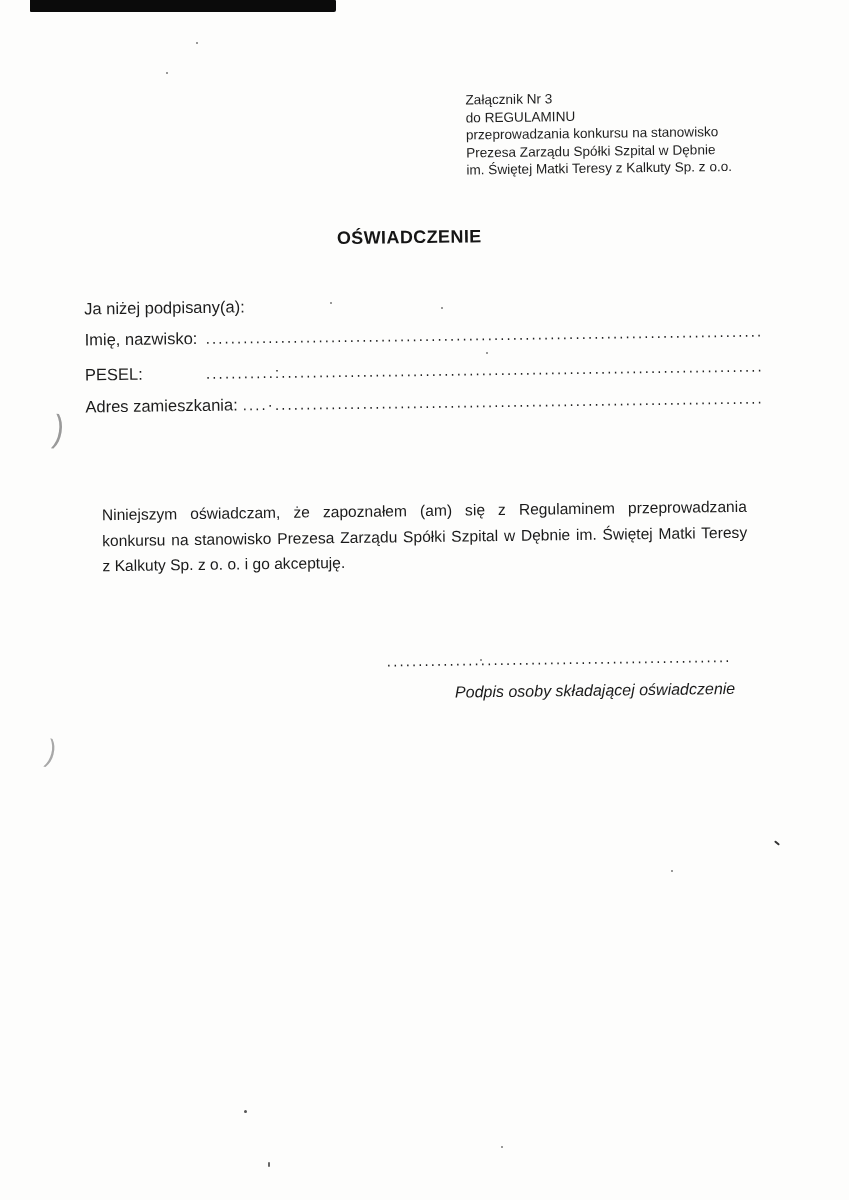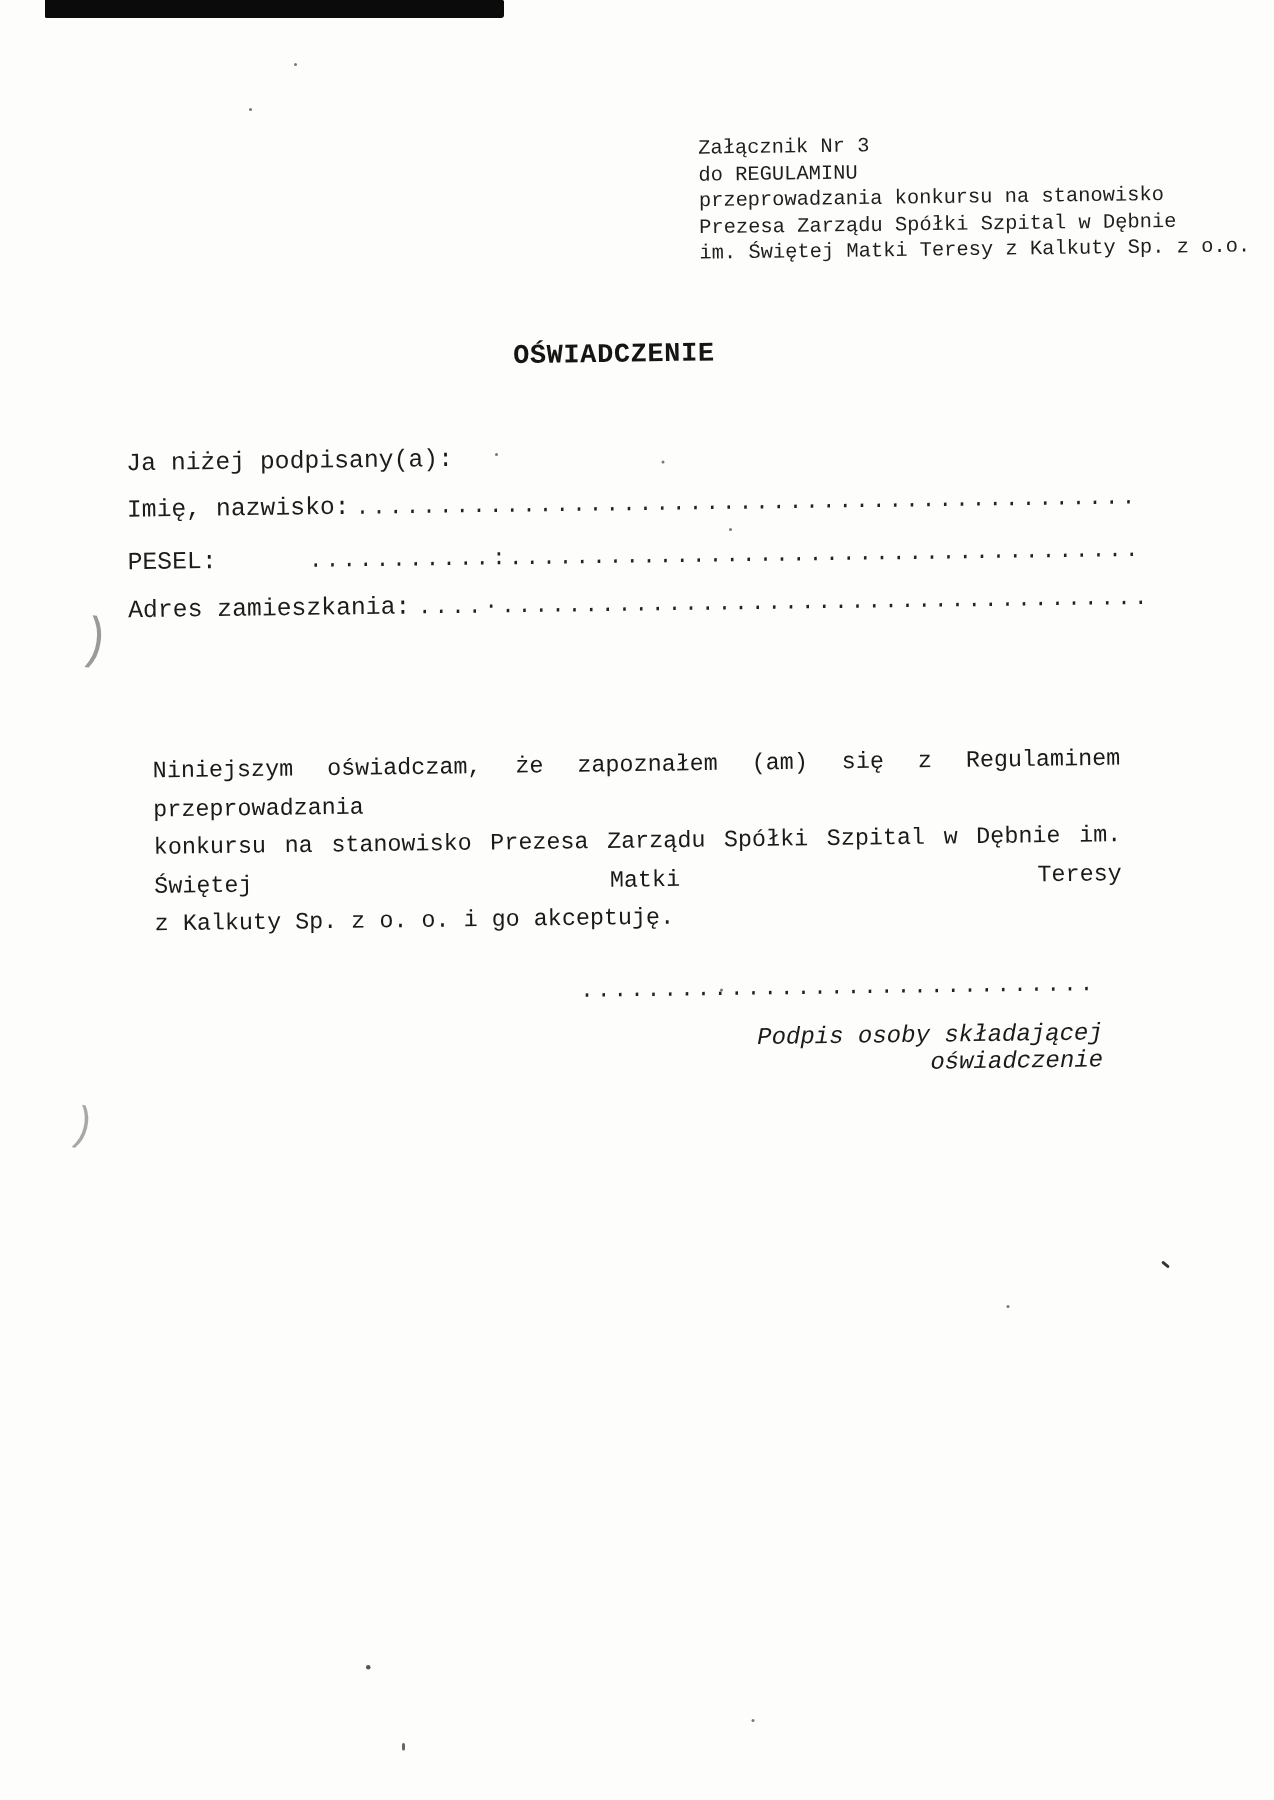--- a/index.html
+++ b/index.html
@@ -6,21 +6,21 @@
     margin: 0;
     padding: 0;
     background: #ffffff;
   }
   .page {
     position: relative;
     width: 849px;
     height: 1200px;
     background: #fdfdfc;
     overflow: hidden;
-    font-family: Liberation Mono, monospace;
+    font-family: Liberation Sans, sans-serif;
     color: #1c1c1c;
   }
   
   .scan-content {
     position: absolute;
     inset: 0;
     transform: rotate(-0.75deg);
     transform-origin: 50% 50%;
   }
   

